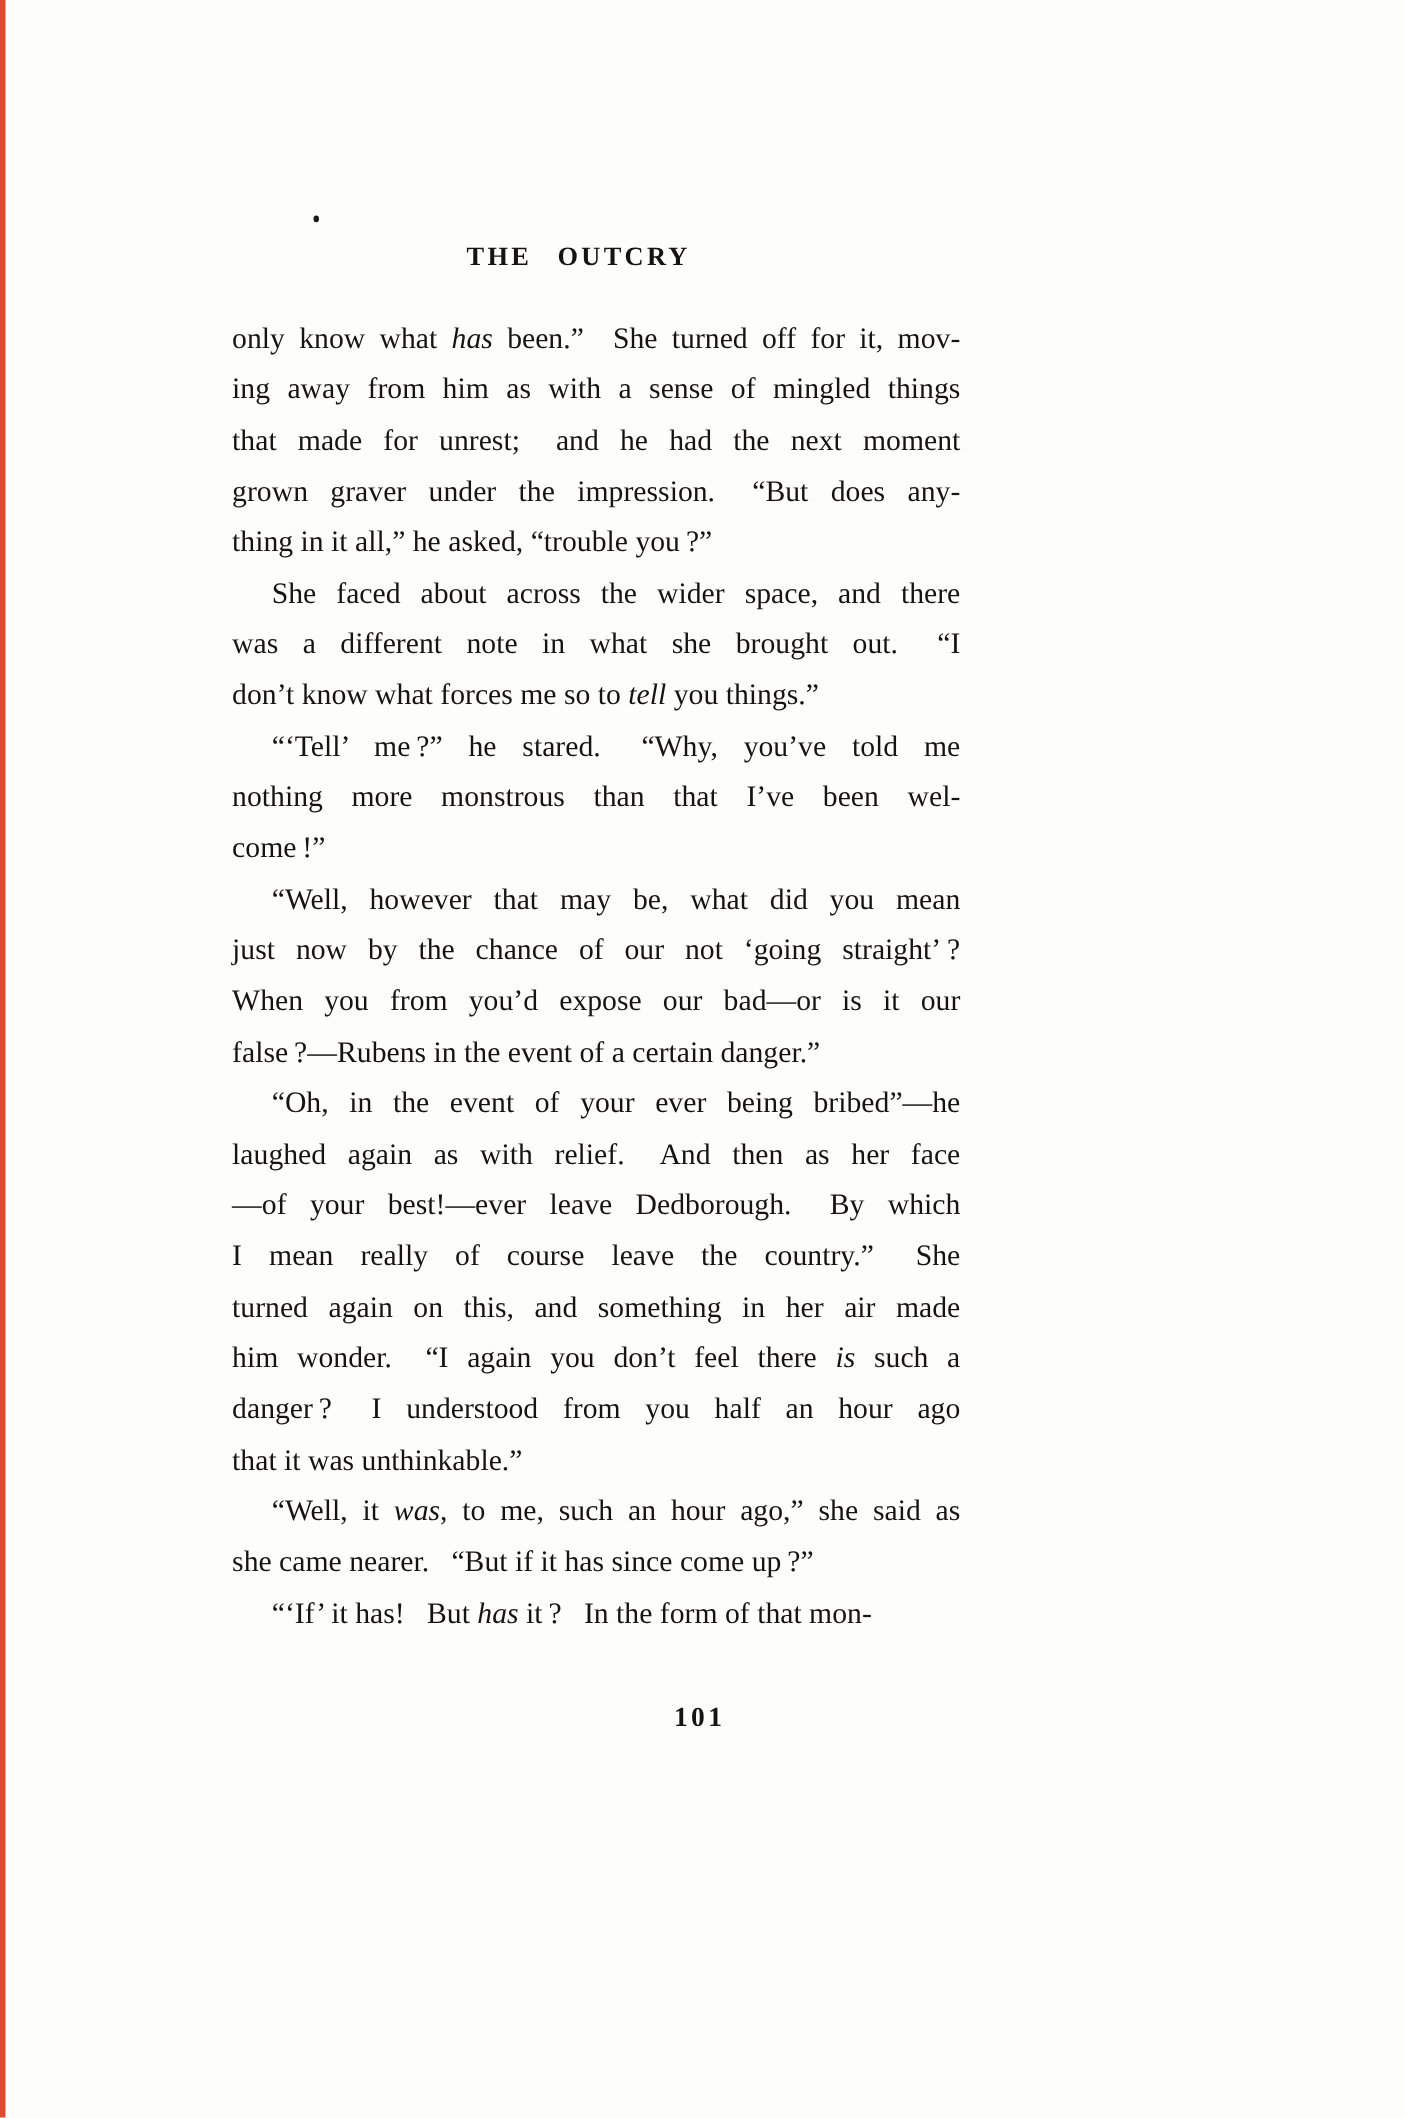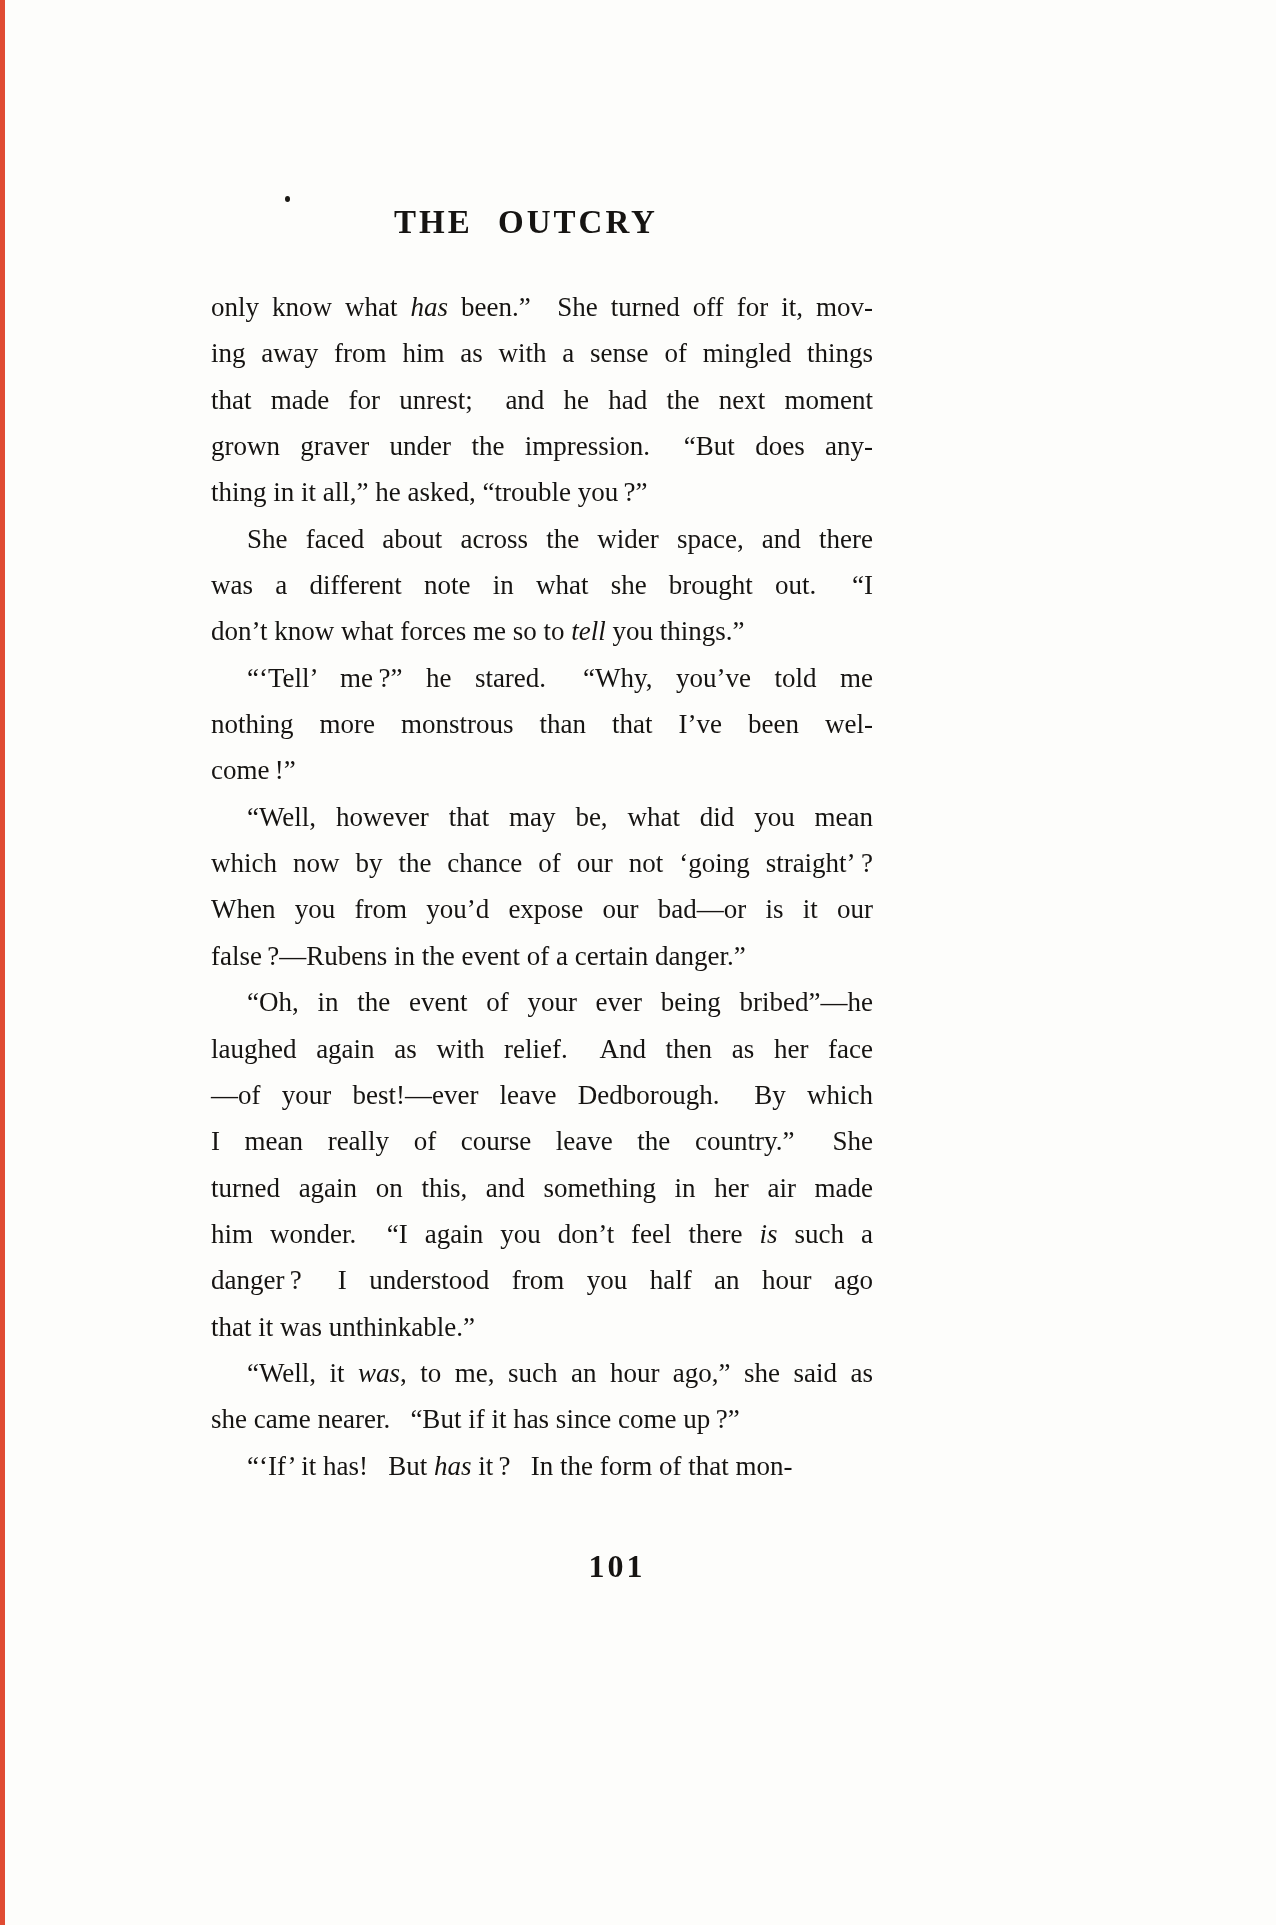--- a/index.html
+++ b/index.html
@@ -14,23 +14,23 @@
   .scan-edge {
     position: absolute; left: 0; top: 0;
     width: 5px; height: 100%;
   }
   .ink-speck {
     position: absolute; left: 285px; top: 196px;
     width: 5px; height: 6px; border-radius: 50%;
     background: #1b1915;
   }
   .page-title {
-    position: absolute; left: 195px; top: 204px; width: 662px;
+    position: absolute; left: 195px; top: 221px; width: 662px;
     text-align: center;
-    font-size: 33px; font-weight: bold;
+    font-size: 24px; font-weight: bold;
     letter-spacing: 3px; word-spacing: 14px;
     white-space: nowrap;
   }
   .page-body {
     position: absolute; left: 211px; top: 284px; width: 662px;
     font-size: 27px;
   }
   .page-body .line {
     height: 46.35px; line-height: 46.35px;
     text-align: justify;
@@ -39,23 +39,23 @@
     overflow: visible;
   }
   .page-body .line.para-end {
     text-align-last: left;
   }
   .page-body .line.indent {
     text-indent: 36px;
   }
   .page-body em { font-style: italic; }
   .page-number {
-    position: absolute; left: 552px; top: 1548px; width: 130px;
+    position: absolute; left: 571px; top: 1548px; width: 130px;
     text-align: center;
-    font-size: 32px; font-weight: bold; letter-spacing: 3px;
+    font-size: 25px; font-weight: bold; letter-spacing: 3px;
   }
 </style>
 </head>
 <body style="background: rgb(253, 253, 251); color: rgb(22, 20, 18);">
 
 <div class="scan-edge" style="background: rgb(224, 75, 50);"></div>
 <div class="ink-speck"></div>
 
 <div class="page-title">THE OUTCRY</div>
 
@@ -65,21 +65,21 @@
     <div class="line"><span>that made for unrest;  and he had the next moment</span></div>
     <div class="line"><span>grown graver under the impression.  “But does any-</span></div>
     <div class="line para-end"><span>thing in it all,” he asked, “trouble you ?”</span></div>
     <div class="line indent"><span>She faced about across the wider space, and there</span></div>
     <div class="line"><span>was a different note in what she brought out.  “I</span></div>
     <div class="line para-end"><span>don’t know what forces me so to </span><em>tell</em><span> you things.”</span></div>
     <div class="line indent"><span>“‘Tell’ me ?” he stared.  “Why, you’ve told me</span></div>
     <div class="line"><span>nothing more monstrous than that I’ve been wel-</span></div>
     <div class="line para-end"><span>come !”</span></div>
     <div class="line indent"><span>“Well, however that may be, what did you mean</span></div>
-    <div class="line"><span>which now by the chance of our not ‘going straight’ ?</span></div>
+    <div class="line"><span>just now by the chance of our not ‘going straight’ ?</span></div>
     <div class="line"><span>When you from you’d expose our bad—or is it our</span></div>
     <div class="line para-end"><span>false ?—Rubens in the event of a certain danger.”</span></div>
     <div class="line indent"><span>“Oh, in the event of your ever being bribed”—he</span></div>
     <div class="line"><span>laughed again as with relief.  And then as her face</span></div>
     <div class="line"><span>—of your best!—ever leave Dedborough.  By which</span></div>
     <div class="line"><span>I mean really of course leave the country.”  She</span></div>
     <div class="line"><span>turned again on this, and something in her air made</span></div>
     <div class="line"><span>him wonder.  “I again you don’t feel there </span><em>is</em><span> such a</span></div>
     <div class="line"><span>danger ?  I understood from you half an hour ago</span></div>
     <div class="line para-end"><span>that it was unthinkable.”</span></div>

